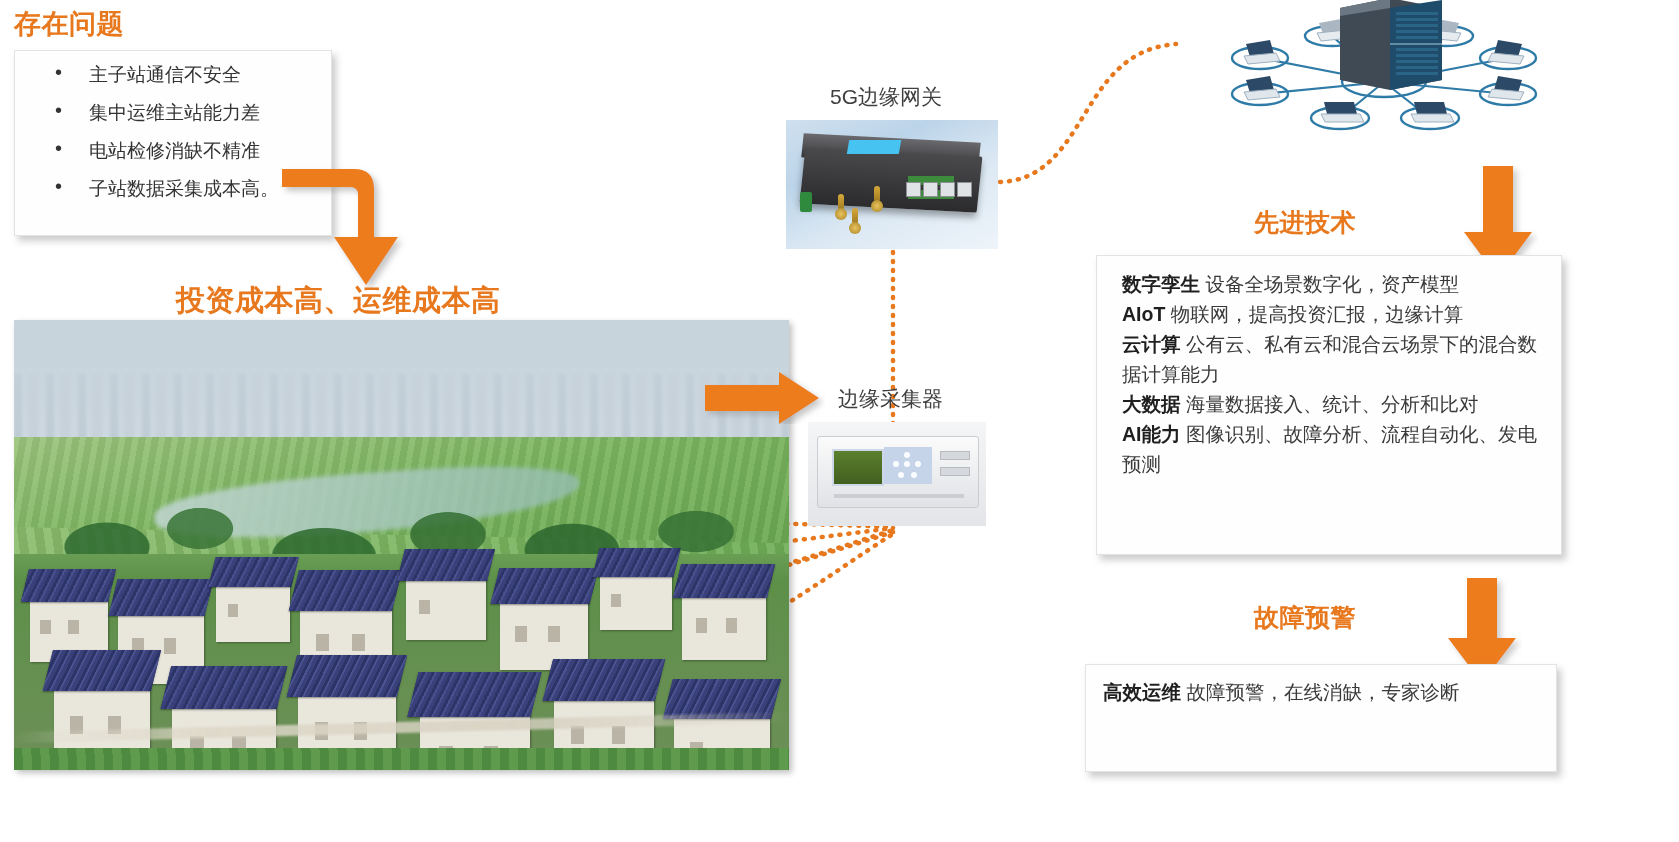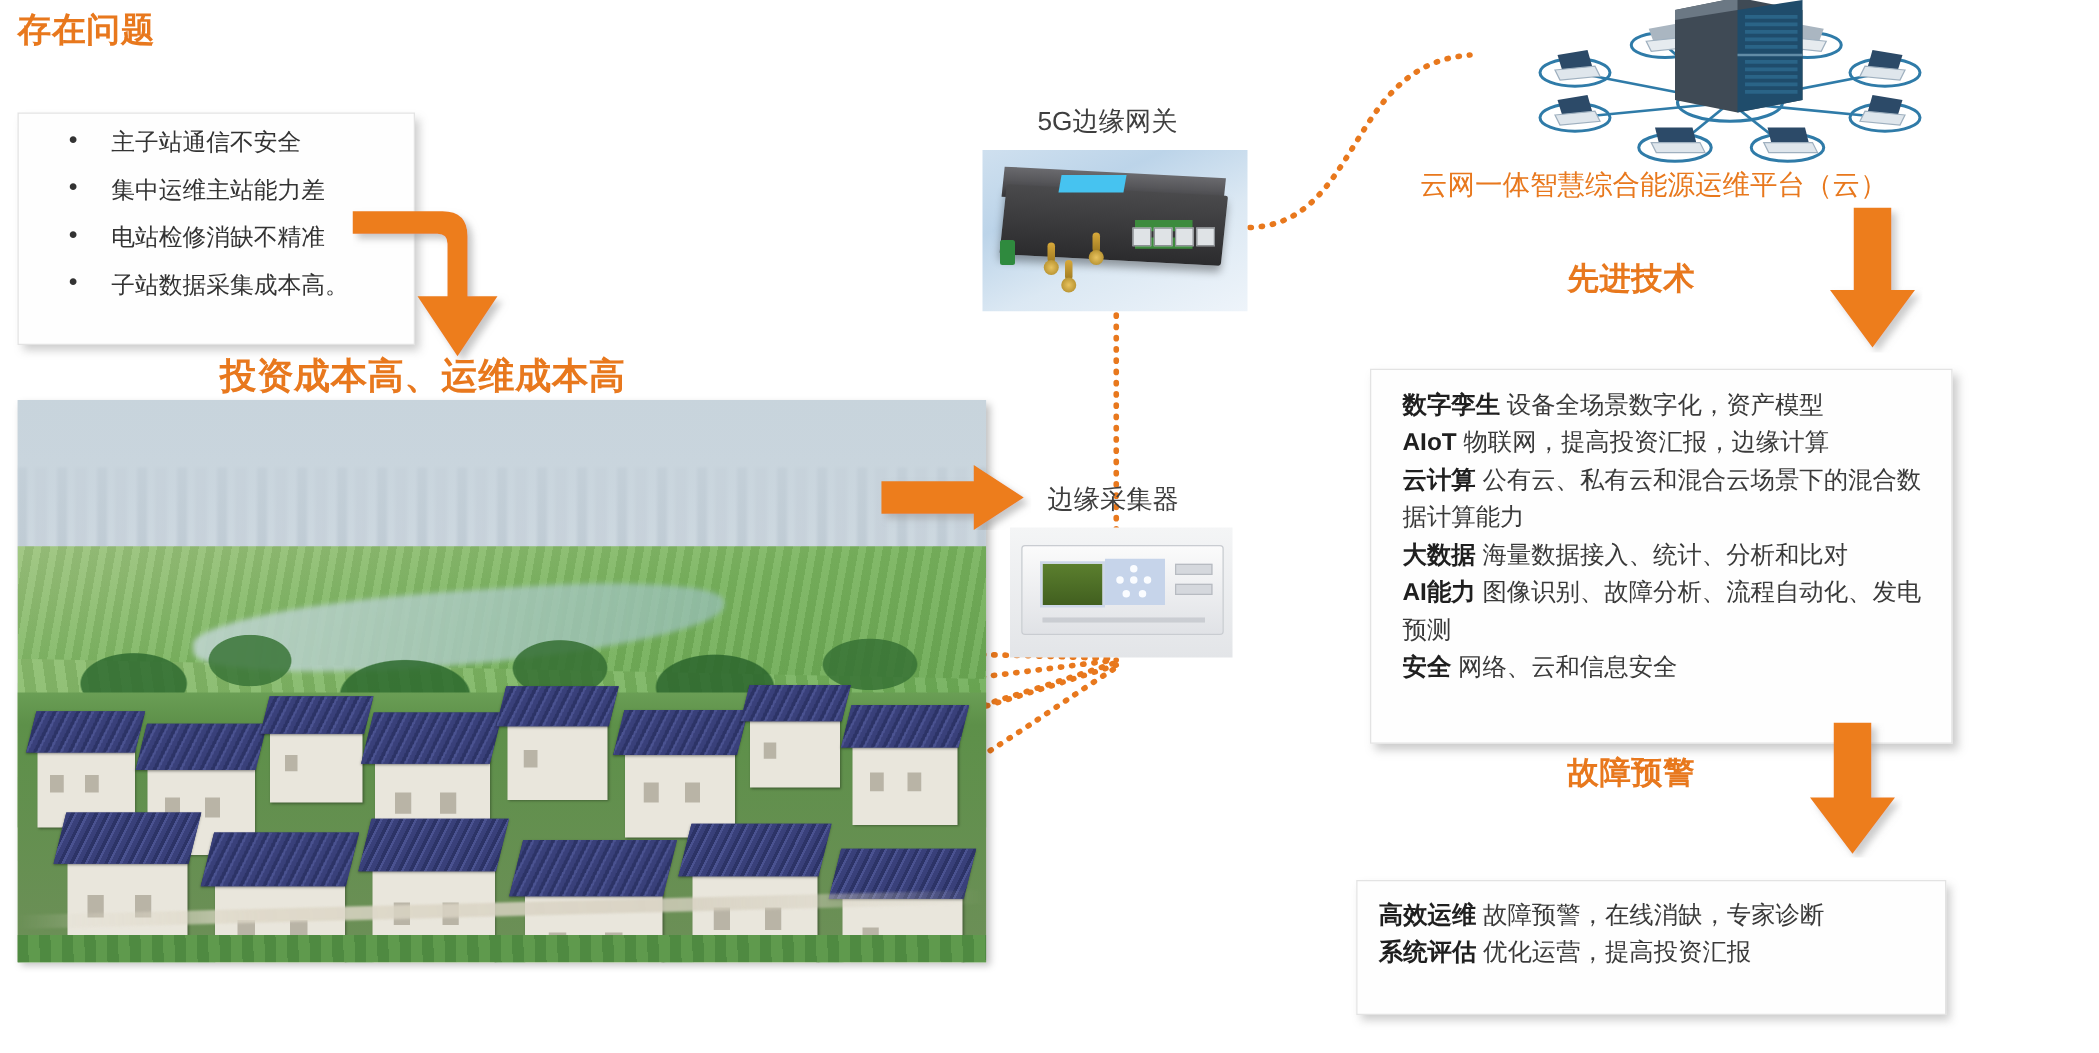--- a/index.html
+++ b/index.html
@@ -27,21 +27,20 @@
   .orange-title {
     color: #E8781D;
     font-weight: bold;
     letter-spacing: 0.5px;
   }
   .card {
     background: #fefefe;
     border: 1px solid #e3e3e3;
     box-shadow: 4px 5px 7px rgba(120,120,120,0.38);
     box-sizing: border-box;
-    margin-top: 40px;
   }
 
   
   #problems-title {
     left: 14px; top: 6px;
     font-size: 27px;
   }
   #problems-card {
     left: 14px; top: 50px;
     width: 318px; height: 186px;
@@ -591,46 +590,43 @@
         <rect x="228" y="54" width="42" height="3"></rect>
         <rect x="228" y="60" width="42" height="3"></rect>
         <rect x="228" y="66" width="42" height="3"></rect>
         <rect x="228" y="72" width="42" height="3"></rect>
         <rect x="228" y="78" width="42" height="3"></rect>
       </g>
       <rect x="222" y="49" width="52" height="2" fill="#7fa8bf" opacity=".7"></rect>
     </g>
   </svg>
 
-  <div class="abs" id="cloud-label">云网一体智慧综合能源运维平台（云）</div>
 
   <svg class="abs down-arrow" style="left:1464px; top:166px; width:74px; height:116px;" viewBox="0 0 74 116">
     <defs>
       <filter id="sh3" x="-35%" y="-20%" width="180%" height="150%">
         <feDropShadow dx="4" dy="4" stdDeviation="3" flood-color="#999" flood-opacity=".5"></feDropShadow>
       </filter>
     </defs>
     <path filter="url(#sh3)" fill="#ED7D1C" d="M 19 0 L 49 0 L 49 66 L 68 66 L 34 112 L 0 66 L 19 66 Z"></path>
   </svg>
 
   <div class="abs orange-title" id="tech-title">先进技术</div>
 
   <div class="abs card" id="tech-card">
     <div class="tech-line"><b>数字孪生</b> <span>设备全场景数字化，资产模型</span></div>
     <div class="tech-line"><b>AIoT</b> <span>物联网，提高投资汇报，边缘计算</span></div>
     <div class="tech-line wrap"><b>云计算</b> <span>公有云、私有云和混合云场景下的混合数据计算能力</span></div>
     <div class="tech-line"><b>大数据</b> <span>海量数据接入、统计、分析和比对</span></div>
     <div class="tech-line wrap"><b>AI能力</b> <span>图像识别、故障分析、流程自动化、发电预测</span></div>
-    <div class="tech-line"><b>安全</b> <span>网络、云和信息安全</span></div>
   </div>
 
   <svg class="abs down-arrow" style="left:1448px; top:578px; width:74px; height:108px;" viewBox="0 0 74 108">
     <path filter="url(#sh3)" fill="#ED7D1C" d="M 19 0 L 49 0 L 49 60 L 68 60 L 34 105 L 0 60 L 19 60 Z"></path>
   </svg>
 
   <div class="abs orange-title" id="eff-title">故障预警</div>
 
   <div class="abs card" id="eff-card">
     <div class="eff-line"><b>高效运维</b> <span>故障预警，在线消缺，专家诊断</span></div>
-    <div class="eff-line"><b>系统评估</b> <span>优化运营，提高投资汇报</span></div>
   </div>
 
 </div>
 
 </body></html>

